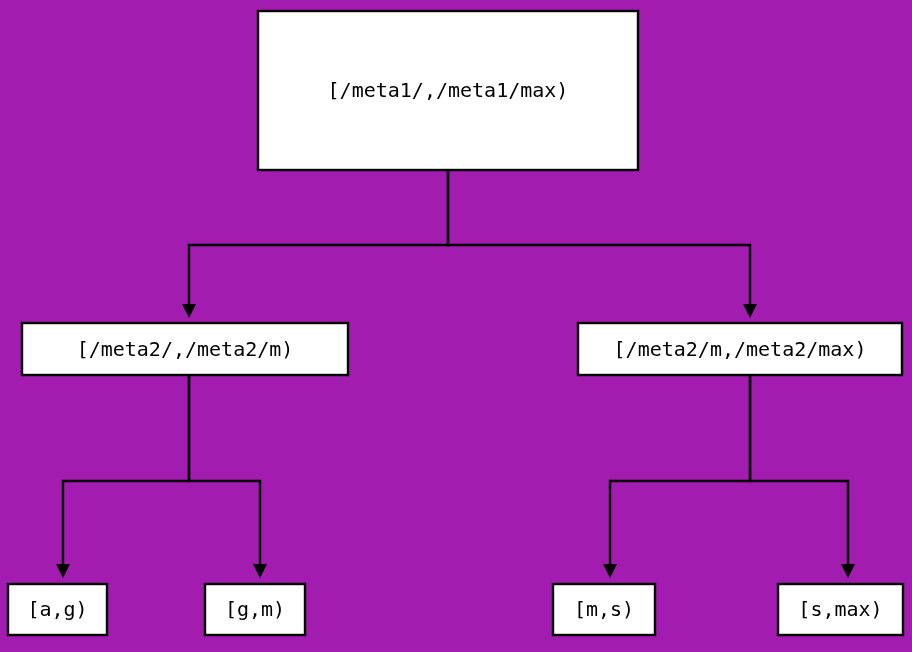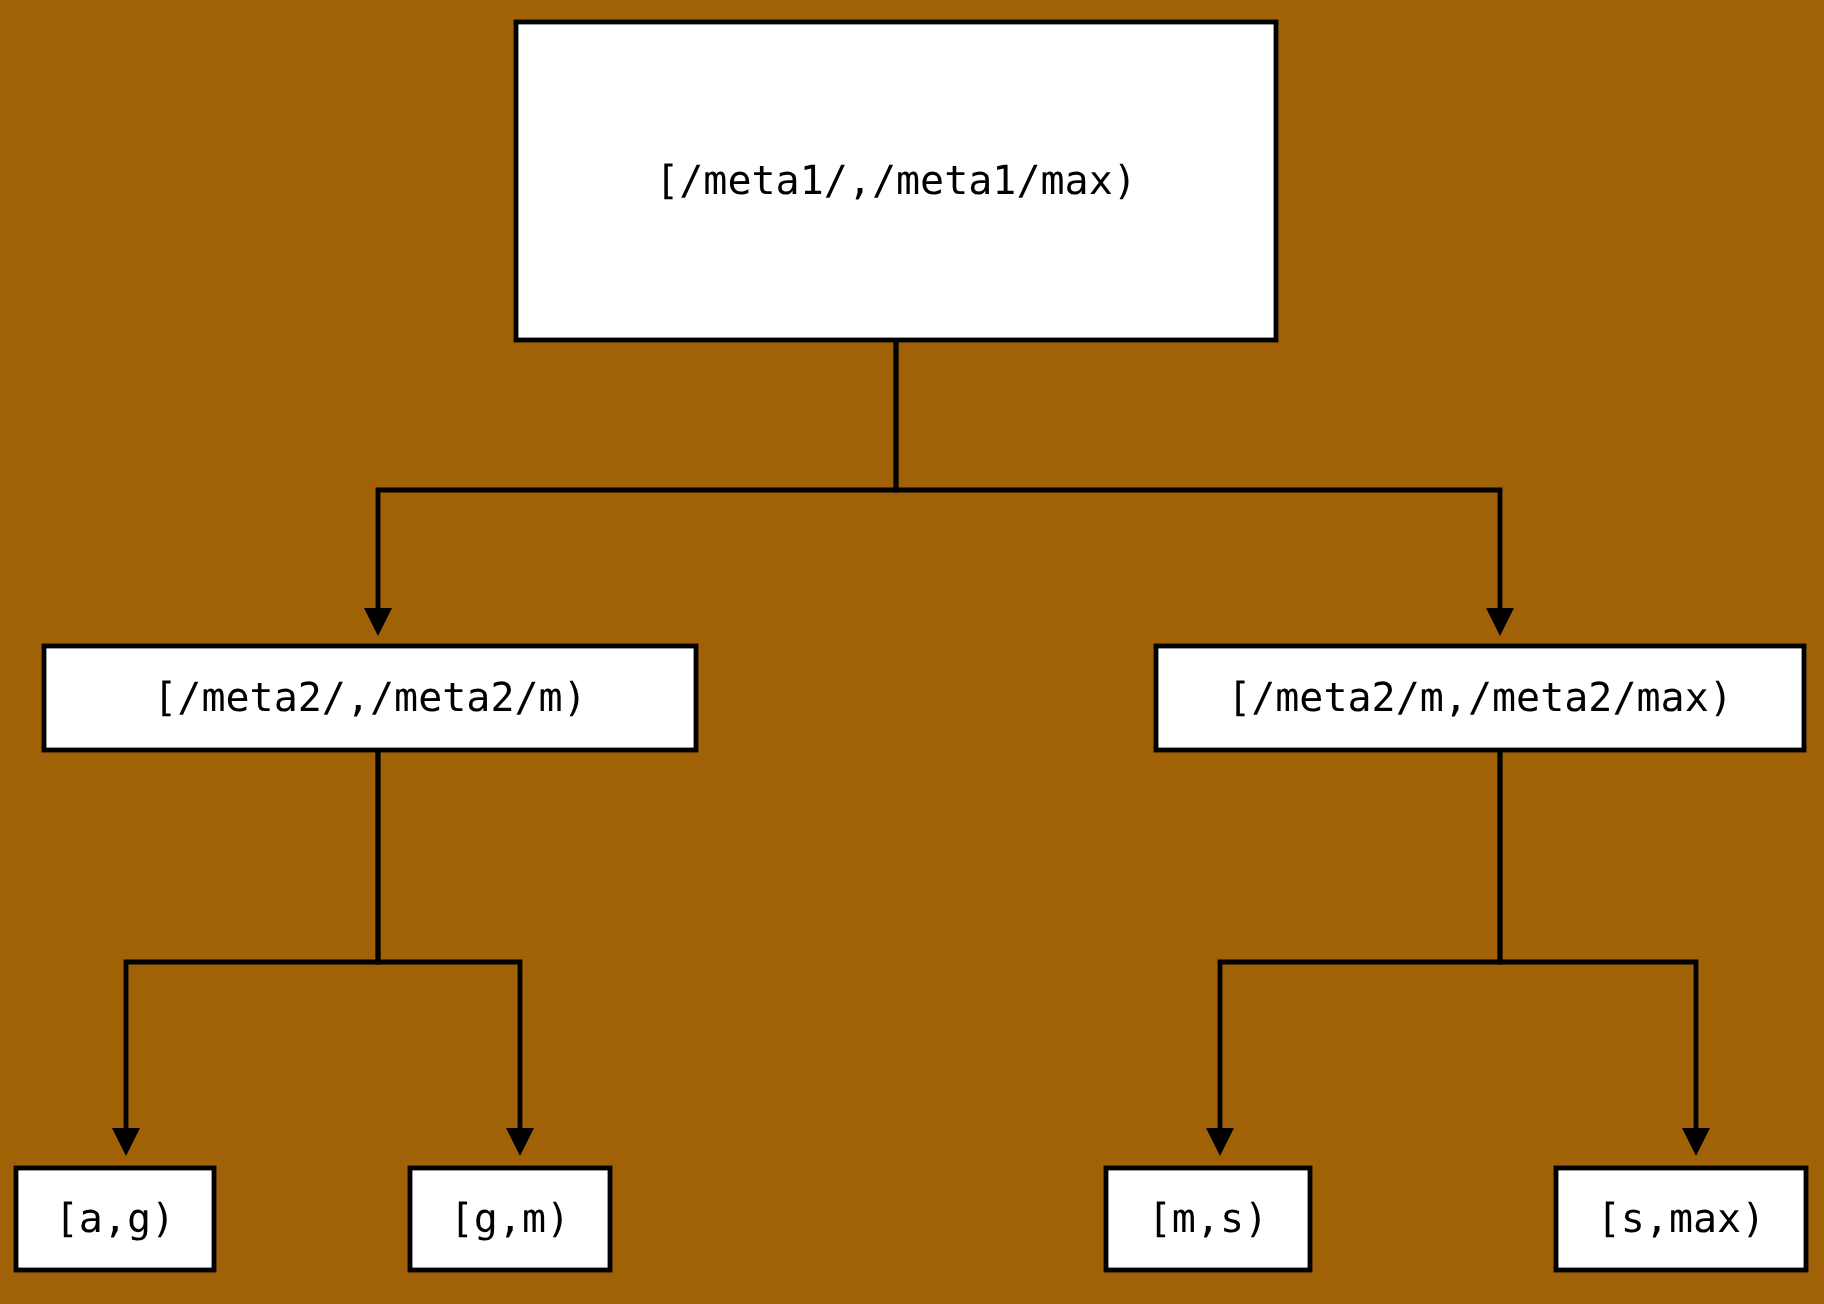--- a/index.html
+++ b/index.html
@@ -11,21 +11,21 @@
   body {
     width: 912px;
     height: 652px;
     font-family: "DejaVu Sans Mono", "Liberation Mono", monospace;
     overflow: hidden;
   }
   #diagram-root {
     position: relative;
     width: 912px;
     height: 652px;
-    background: #a16207;
+    background: #a21caf;
   }
   svg#tree-svg {
     display: block;
     width: 912px;
     height: 652px;
   }
   .node-rect {
     fill: #ffffff;
     stroke: #000000;
     stroke-width: 2.4;

